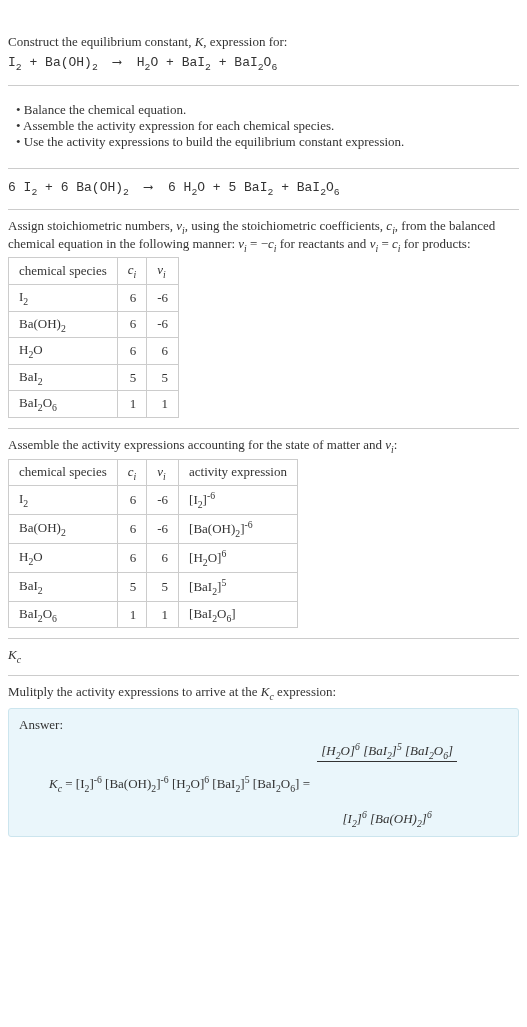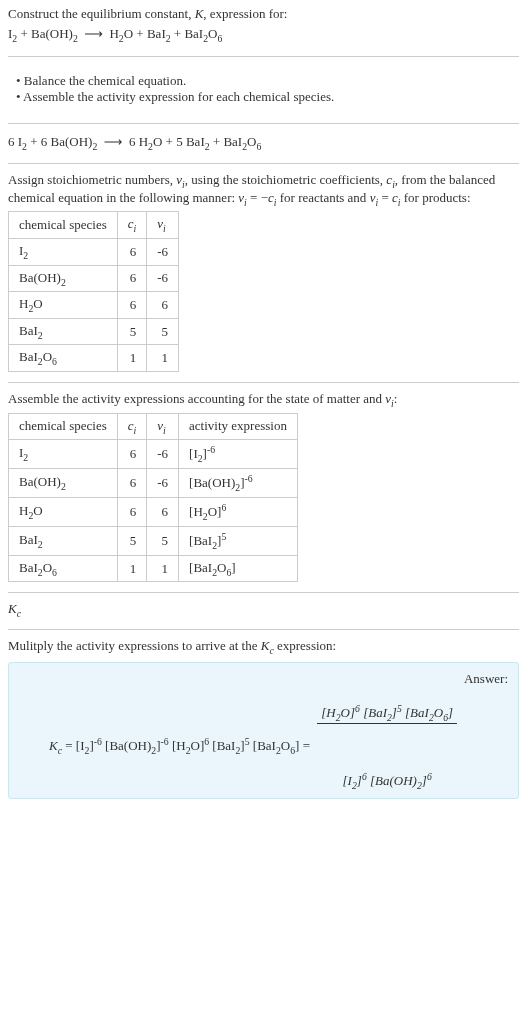--- a/index.html
+++ b/index.html
@@ -11,26 +11,27 @@
     width: 511px;
     background: #fff;
   }
   .section {
     border-top: 1px solid #ccc;
     padding: 8px 0 10px 0;
   }
   .section.first {
     border-top: none;
     padding-top: 0;
+    margin-top: 28px;
   }
   .heading {
     margin-bottom: 4px;
   }
   .eqn {
-    font-family: Liberation Serif, serif;
+    font-family: Liberation Mono, monospace;
     margin: 2px 0;
   }
   sub {
     font-size: 0.75em;
   }
   sup {
     font-size: 0.75em;
   }
   .bullet-list {
     margin: 8px;
@@ -57,22 +58,21 @@
     text-align: right;
   }
   .answer-box {
     background: #eaf6fb;
     border: 1px solid #cce5ee;
     border-radius: 3px;
     padding: 8px 10px;
     margin-top: 6px;
   }
   .answer-label {
-    margin-bottom: 16px;
-    text-align: right;
+    margin-bottom: 8px;
   }
   .frac {
     display: inline-block;
     vertical-align: middle;
     text-align: center;
     margin: 0 4px;
     font-style: italic;
   }
   .frac .num-top {
     display: block;
@@ -98,20 +98,21 @@
   </div>
   <div class="eqn">
     I<sub>2</sub> + Ba(OH)<sub>2</sub> &nbsp;⟶&nbsp; H<sub>2</sub>O + BaI<sub>2</sub> + BaI<sub>2</sub>O<sub>6</sub>
   </div>
 </div>
 
 <div class="section">
   <ul class="bullet-list">
     <li>Balance the chemical equation.</li>
     <li>Assemble the activity expression for each chemical species.</li>
+    <li>Use the activity expressions to build the equilibrium constant expression.</li>
   </ul>
 </div>
 
 <div class="section">
   <div class="eqn">
     6 I<sub>2</sub> + 6 Ba(OH)<sub>2</sub> &nbsp;⟶&nbsp; 6 H<sub>2</sub>O + 5 BaI<sub>2</sub> + BaI<sub>2</sub>O<sub>6</sub>
   </div>
 </div>
 
 <div class="section">

